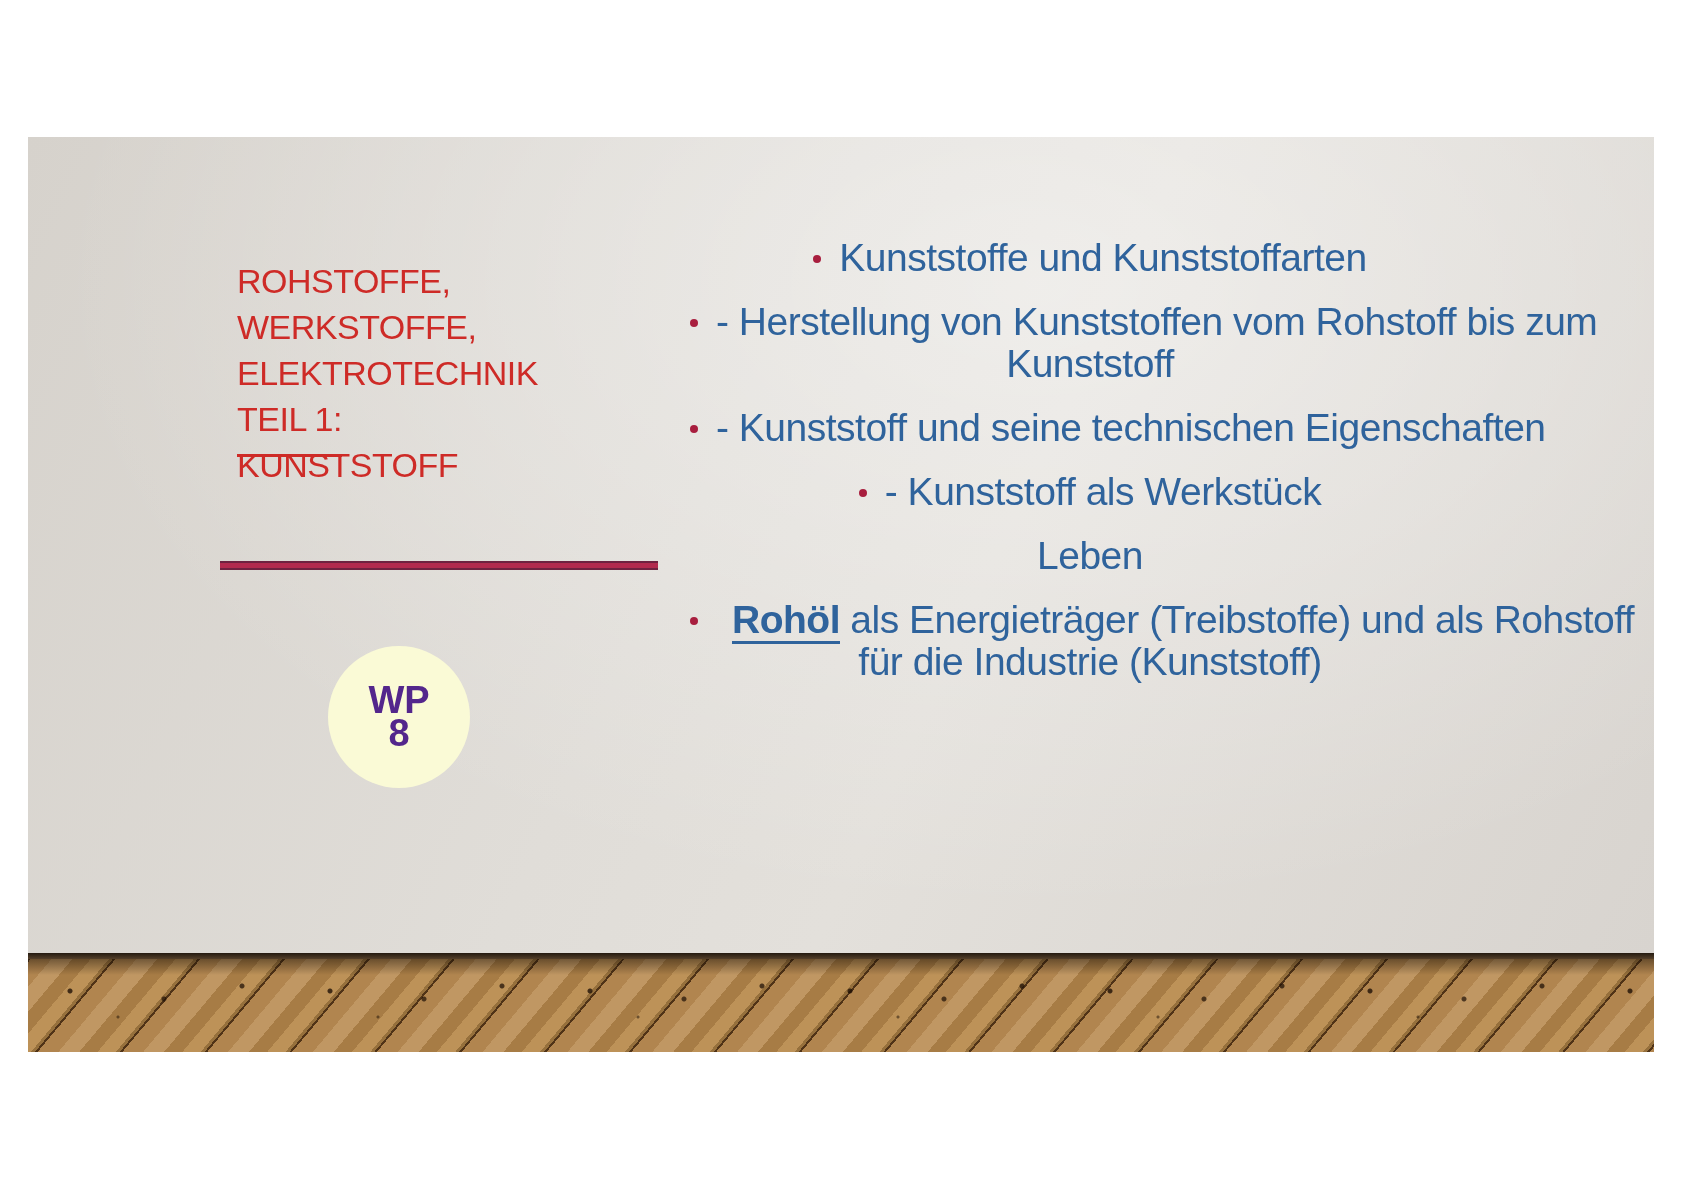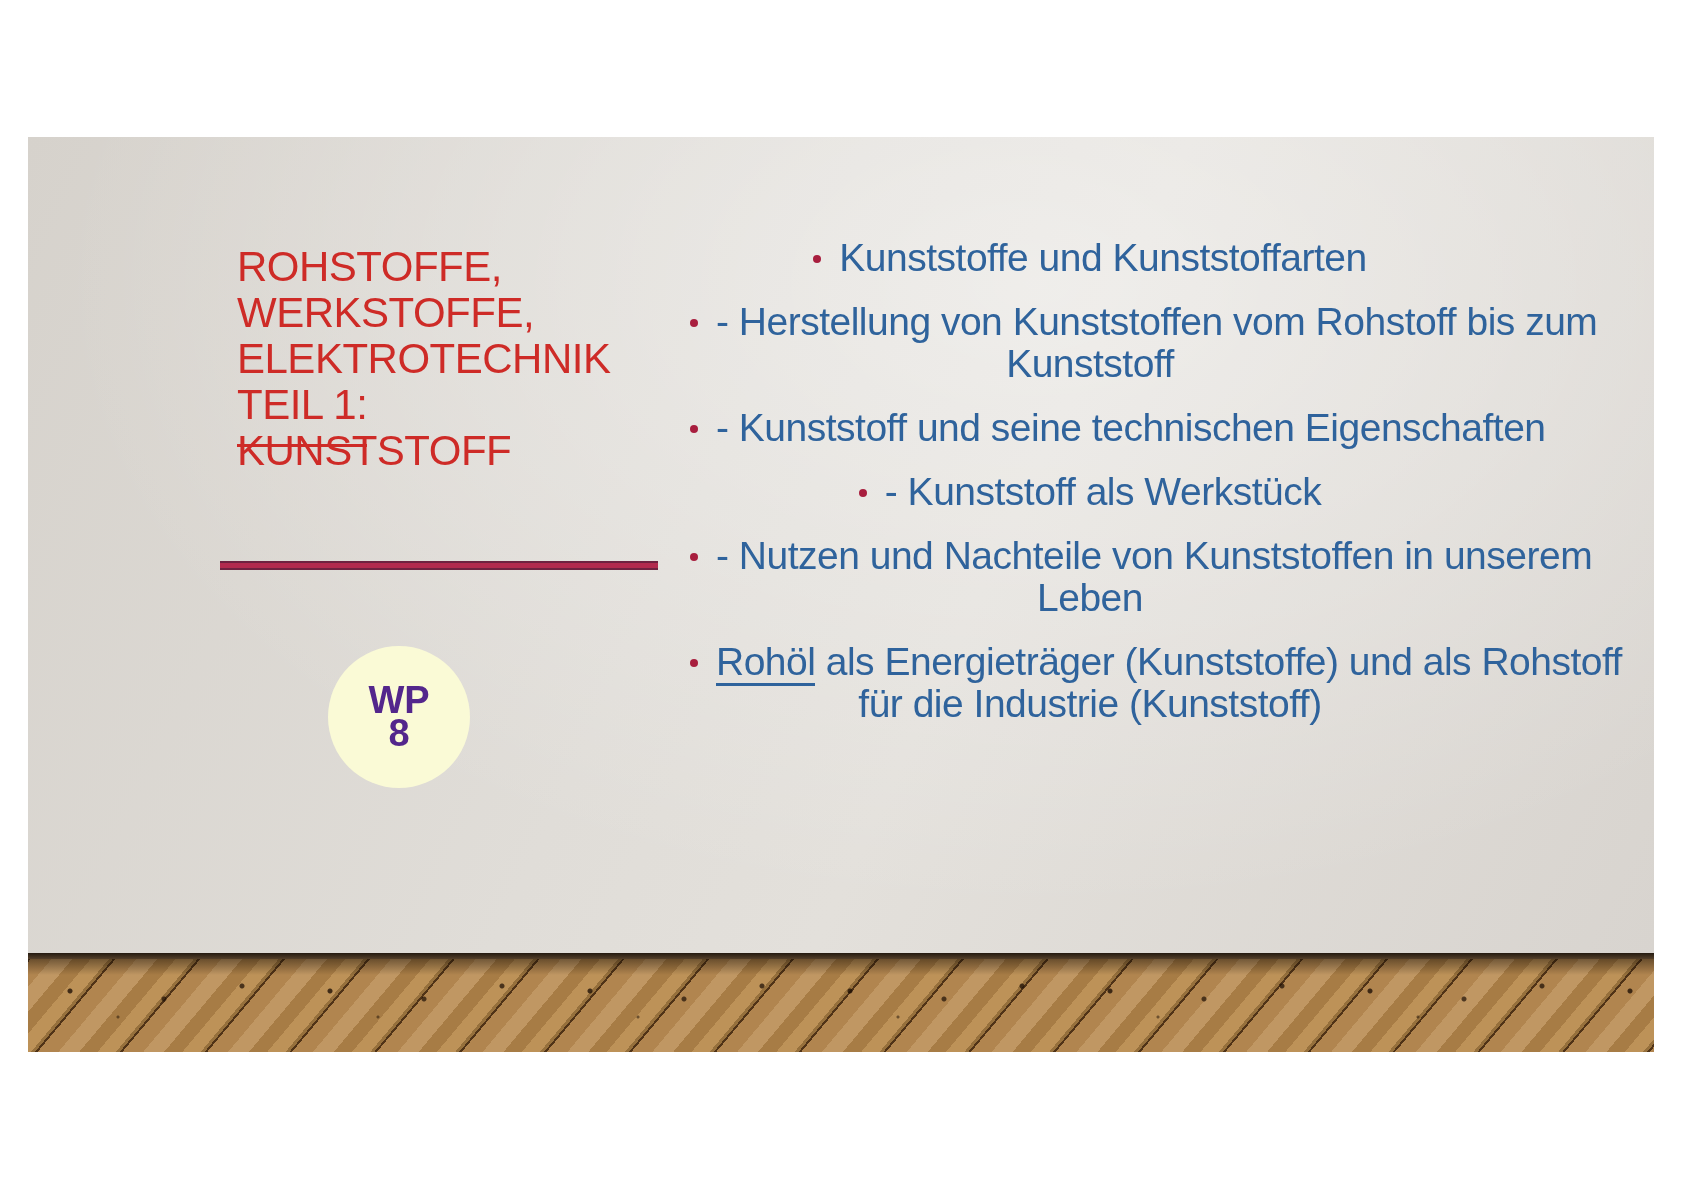--- a/index.html
+++ b/index.html
@@ -40,23 +40,23 @@
         #bd9258 48px 62px,
         #96703c 62px 65px);
     background-size:260px 93px,260px 93px,260px 93px,260px 93px,auto;
   }
   .floor::before{
     content:"";position:absolute;left:0;top:0;width:100%;height:16px;
     background:linear-gradient(rgba(20,12,4,.45),rgba(20,12,4,0));
   }
   
   .title-block{
-    position:absolute;left:209px;top:107px;
+    position:absolute;left:209px;top:121px;
     color:var(--title-red,#ce2b27);
-    font-size:42px;line-height:46px;letter-spacing:-.5px;
+    font-size:34px;line-height:46px;letter-spacing:-.5px;
   }
   .title-line span.u{border-bottom:3px solid currentColor;padding-bottom:16px;}
   
   .divider{
     position:absolute;left:192px;top:424px;width:438px;height:9px;
     background:var(--accent-crimson,#b22a4e);
     border-top:2px solid #6e2240;border-bottom:2px solid #6e2240;
     box-sizing:border-box;
   }
   
@@ -75,21 +75,21 @@
     font-size:39px;line-height:42px;letter-spacing:-.5px;
     text-align:center;
   }
   .bullet-item{margin:0 0 22px 0;}
   .bullet-line{white-space:nowrap;}
   .dot{
     display:inline-block;width:8px;height:8px;border-radius:50%;
     background:var(--accent-crimson-dark,#a81e3e);
     margin-right:18px;vertical-align:middle;position:relative;top:-2px;
   }
-  .seg-b{font-weight:normal;}
+  .seg-b{font-weight:bold;margin-left:16px;}
   .seg-u{border-bottom:3px solid currentColor;padding-bottom:0px;}
 </style>
 </head>
 <body>
 
 <div class="canvas" style="--title-red: #ce2b27; --accent-crimson: #b22a4e; --accent-crimson-dark: #a81e3e; --body-blue: #2f639c; --badge-bg: #fafad6; --badge-text: #53268c;">
   <div class="slide">
     <div class="wall"></div>
 
     <div class="title-block" id="title-block">
@@ -115,25 +115,24 @@
           <div class="bullet-line"><span class="dot"></span><span>- Herstellung von Kunststoffen vom Rohstoff bis zum</span></div>
           <div class="bullet-line"><span>Kunststoff</span></div>
         </div>
         <div class="bullet-item">
           <div class="bullet-line"><span class="dot"></span><span>- Kunststoff und seine technischen Eigenschaften</span></div>
         </div>
         <div class="bullet-item">
           <div class="bullet-line"><span class="dot"></span><span>- Kunststoff als Werkstück</span></div>
         </div>
         <div class="bullet-item">
-          <div class="bullet-line"><span class="dot"></span><span>- Nutzen und Nachteile von Kunststoffen in unserem</span></div>
           <div class="bullet-line"><span>Leben</span></div>
         </div>
         <div class="bullet-item">
-          <div class="bullet-line"><span class="dot"></span><span class="seg-b seg-u">Rohöl</span><span> als Energieträger (Kunststoffe) und als Rohstoff</span></div>
+          <div class="bullet-line"><span class="dot"></span><span class="seg-b seg-u">Rohöl</span><span> als Energieträger (Treibstoffe) und als Rohstoff</span></div>
           <div class="bullet-line"><span>für die Industrie (Kunststoff)</span></div>
         </div>
       </div>
 
     <div class="floor-shadow"></div>
     <div class="floor"></div>
   </div>
 </div>
 
 </body></html>

